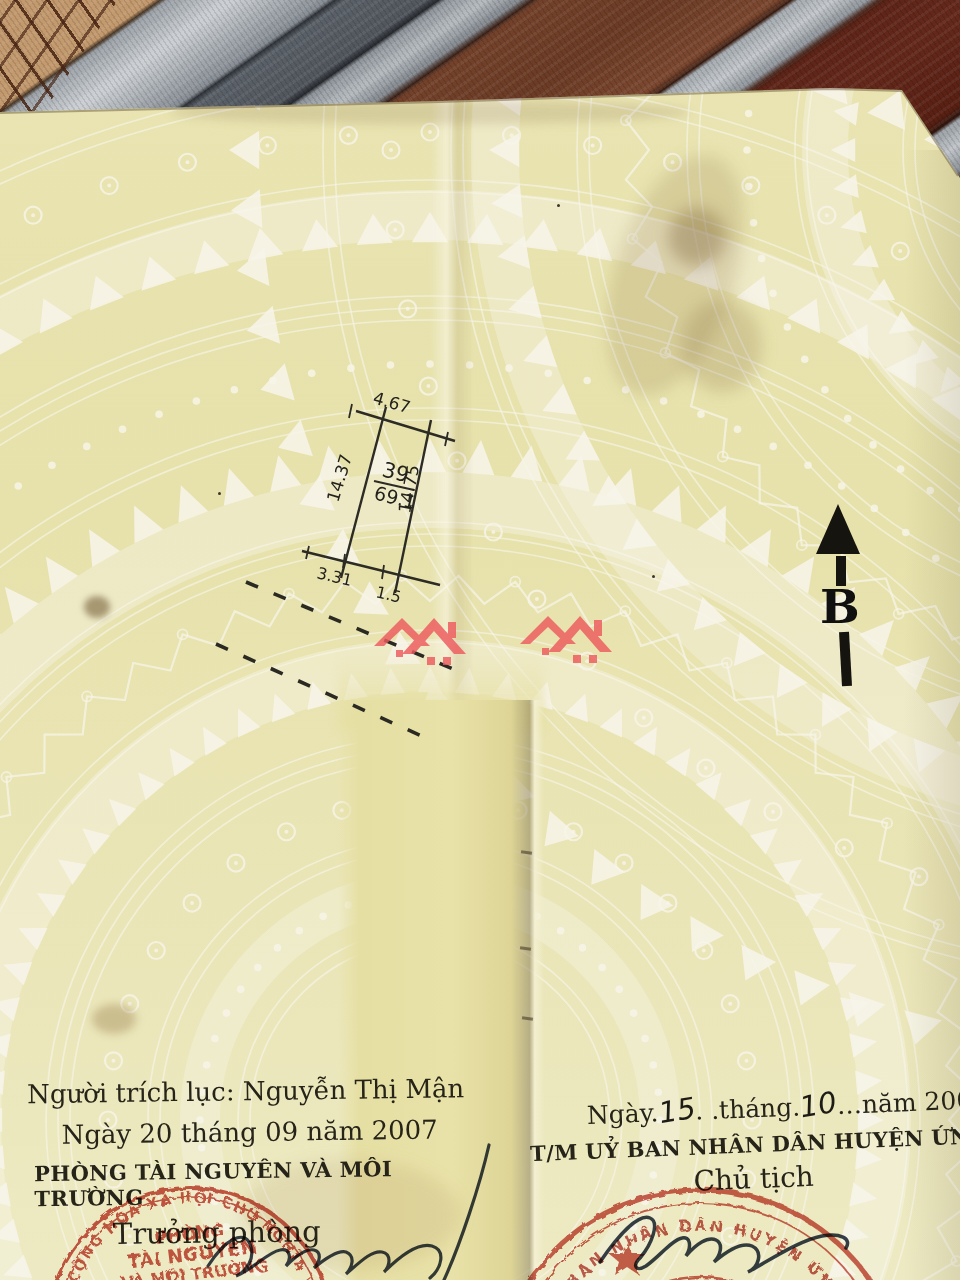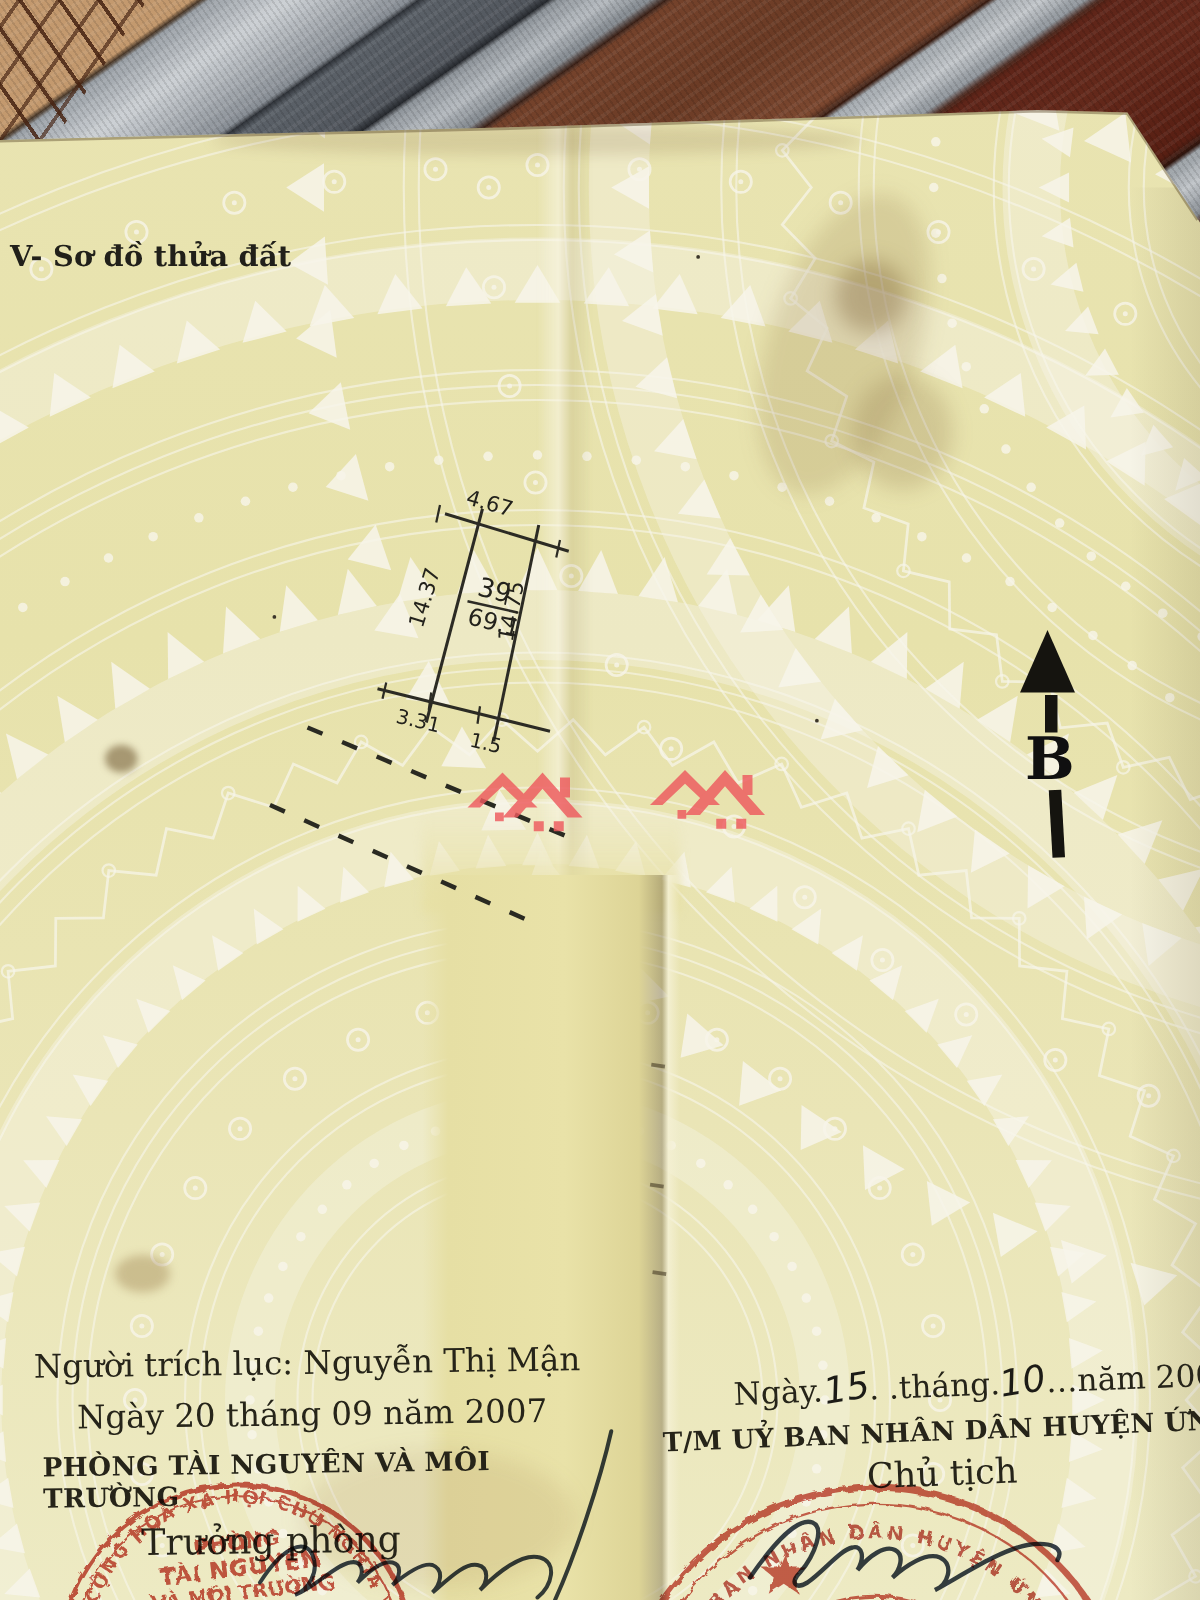--- a/index.html
+++ b/index.html
@@ -1364,21 +1364,20 @@
     <div class="stain" style="left:668px;top:208px;width:58px;height:58px;background:rgba(108,78,34,.32);"></div>
     <div class="stain" style="left:682px;top:300px;width:80px;height:92px;background:rgba(120,90,45,.20);"></div>
     <div class="stain" style="left:84px;top:596px;width:26px;height:22px;background:rgba(95,70,30,.5);filter:blur(3px);"></div>
     <div class="stain" style="left:92px;top:1004px;width:44px;height:30px;background:rgba(140,105,55,.33);filter:blur(4px);"></div>
     <div class="stain" style="left:240px;top:1160px;width:220px;height:110px;background:rgba(150,110,60,.12);"></div>
     <div class="stain" style="left:170px;top:100px;width:520px;height:24px;background:rgba(120,90,50,.16);filter:blur(5px);"></div>
     <div class="speck" style="left:218px;top:492px;"></div>
     <div class="speck" style="left:652px;top:575px;"></div>
     <div class="speck" style="left:557px;top:204px;"></div>
 
-    <h1 class="heading">V- Sơ đồ thửa đất</h1>
 
     <div class="block block-left">
       <p class="bl1">Người trích lục: Nguyễn Thị Mận</p>
       <p class="bl2">Ngày 20 tháng 09 năm 2007</p>
       <p class="bl3">PHÒNG TÀI NGUYÊN VÀ MÔI TRƯỜNG</p>
       <p class="bl4">Trưởng phòng</p>
     </div>
 
     <div class="block block-right">
       <p class="br-date"><span>Ngày.</span><span class="hw">15</span><span>. .tháng.</span><span class="hw">10</span><span>…năm 2007</span></p>

